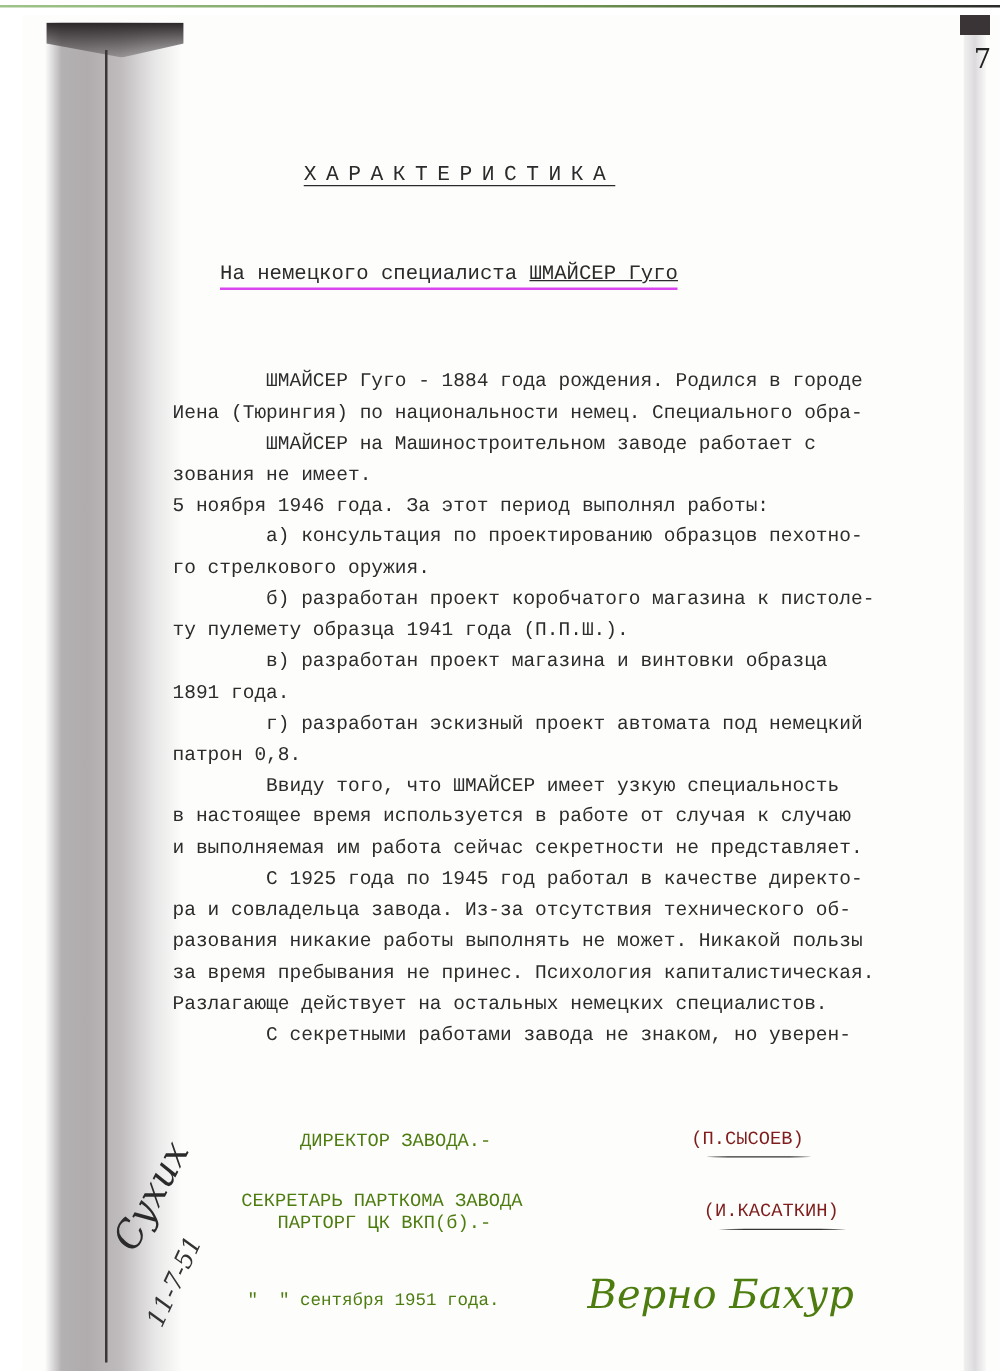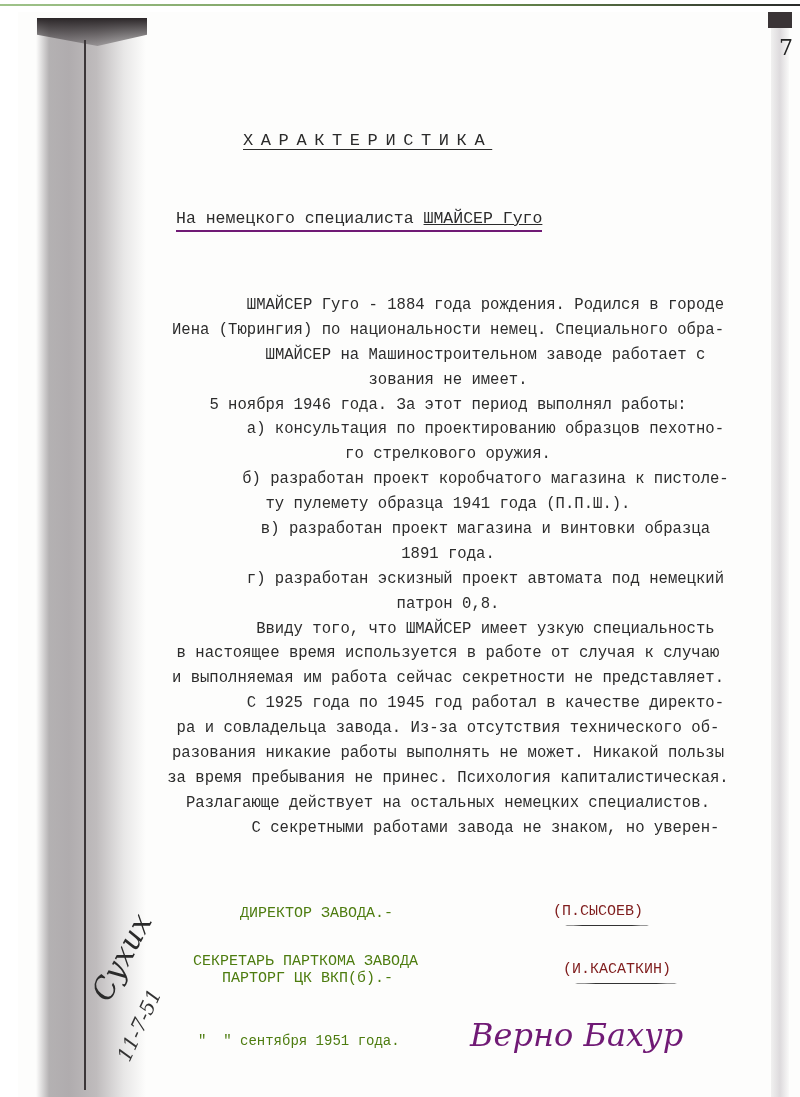--- a/index.html
+++ b/index.html
@@ -49,27 +49,27 @@
       position: absolute; left: 779px; top: 35px; font-size: 22px; color: #222;
       font-family: "DejaVu Serif", serif;
     }
 
     .title {
       position: absolute; left: 243px; top: 131px; font-size: 17px; letter-spacing: 7.6px;
       text-decoration: underline; text-underline-offset: 4px; color: #2b2b2b; text-align: right;
     }
     .subtitle {
       position: absolute; left: 176px; top: 209px; font-size: 16.5px; color: #2b2b2b;
-      border-bottom: 2px solid #701a75; padding-bottom: 2px;
+      border-bottom: 2px solid #d946ef; padding-bottom: 2px;
     }
     .subtitle .name { text-decoration: underline; }
 
     .body-text {
       position: absolute; left: 138px; top: 293px; width: 620px;
-      font-size: 15.6px; line-height: 24.9px; color: #2c2c2c; text-align: center;
+      font-size: 15.6px; line-height: 24.9px; color: #2c2c2c;
     }
     .line { white-space: pre; height: 24.9px; }
 
     .sig-block { position: absolute; font-size: 15px; color: #4d7c0f; white-space: pre; }
     .sig-name {
       position: absolute; font-size: 15px; color: #7f1d1d; white-space: pre;
     }
     .sig-name::after {
       content: ""; position: absolute; left: 12px; right: -6px; bottom: -6px; height: 1.5px;
       background: #333; border-radius: 50%;
@@ -123,13 +123,13 @@
 <div class="sig-name" style="left:553px; top:903px;">(П.СЫСОЕВ)</div>
 
 <div class="sig-block" style="left:193px; top:953px;">СЕКРЕТАРЬ ПАРТКОМА ЗАВОДА</div>
 <div class="sig-block" style="left:222px; top:970px;">ПАРТОРГ ЦК ВКП(б).-</div>
 <div class="sig-name" style="left:563px; top:961px;">(И.КАСАТКИН)</div>
 
 <div class="sig-block" style="left:198px; top:1033px; font-size:14px;">"  " сентября 1951 года.</div>
 
 <div class="handwriting" style="left:84px; top:990px; font-size:30px; transform:rotate(-62deg); transform-origin:left top; color:#2a2a2a;">Сухих</div>
 <div class="handwriting" style="left:112px; top:1055px; font-size:20px; transform:rotate(-65deg); transform-origin:left top; color:#333;">11-7-51</div>
-<div class="handwriting" style="left:470px; top:1016px; font-size:32px; color:#701a75;">Верно Бахур</div>
+<div class="handwriting" style="left:470px; top:1016px; font-size:32px; color:#4d7c0f;">Верно Бахур</div>
 
 </body></html>

